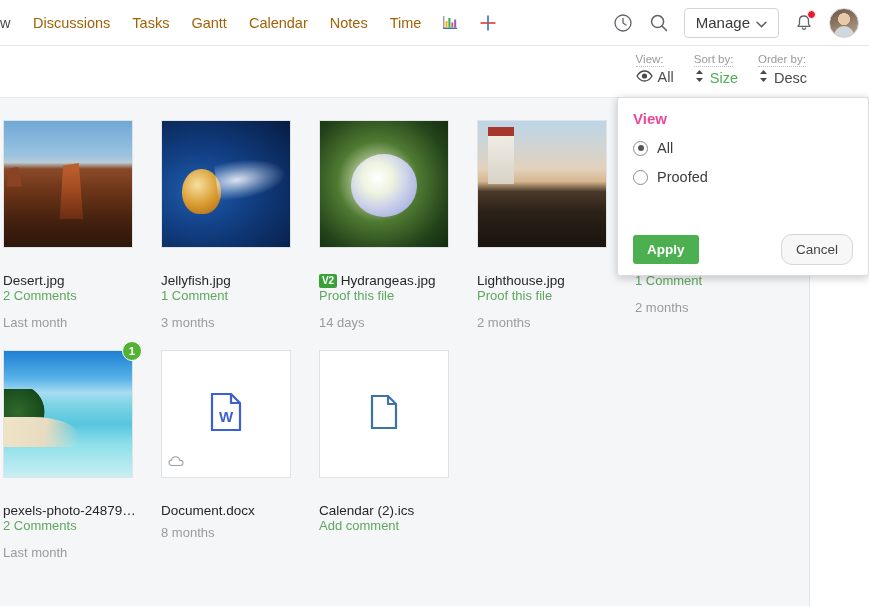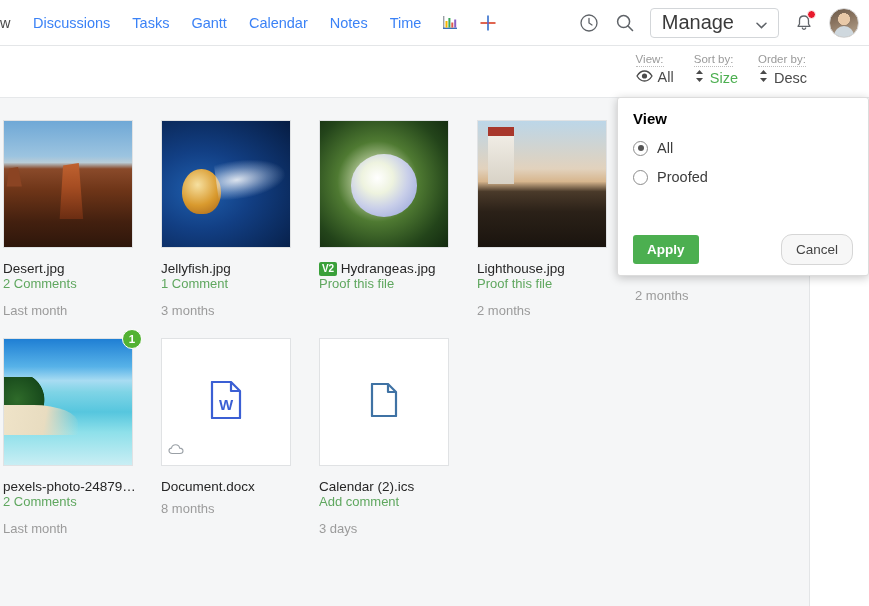--- a/index.html
+++ b/index.html
@@ -12,21 +12,21 @@
 
   
   .topnav {
     position: absolute; left: 0; top: 0; width: 869px; height: 46px;
     background: #ffffff;
     border-bottom: 1px solid #e4e6e8;
     display: flex; align-items: center;
   }
   .nav-items { display: flex; align-items: center; height: 46px; padding-left: 0px; }
   .nav-item {
-    font-size: 14.5px; color: #3b82f6; padding: 0 11px;
+    font-size: 14.5px; color: #a16207; padding: 0 11px;
     height: 46px; line-height: 46px; white-space: nowrap; cursor: pointer;
     position: relative;
   }
   .nav-item.partial { padding-left: 0px; padding-right: 6px; width: 22px; overflow: hidden; color:#4a4a4a; }
   .nav-item.active { color: #1f1f1f; }
   .nav-item.active::after {
     content: ""; position: absolute; left: 10px; right: 10px; bottom: 10px;
     height: 2px; background: #2d2d2d;
   }
   .nav-icon-btn {
@@ -35,22 +35,22 @@
 
   .nav-right {
     margin-left: auto; display: flex; align-items: center; padding-right: 10px; gap: 2px;
   }
   .icon-btn {
     width: 34px; height: 34px; display: flex; align-items: center; justify-content: center;
     cursor: pointer; border-radius: 50%;
   }
   .manage-btn {
     border: 1px solid #d3d6d9; border-radius: 4px; height: 30px;
-    display: flex; align-items: center; gap: 22px; padding: 0 11px;
-    font-size: 20px; color: #3a3a3a; cursor: pointer; margin: 0 6px;
+    display: flex; align-items: center; gap: 6px; padding: 0 11px;
+    font-size: 15px; color: #3a3a3a; cursor: pointer; margin: 0 6px;
     background: #fff;
   }
   .bell-wrap { position: relative; }
   .bell-dot {
     position: absolute; right: 5px; top: 4px; width: 9px; height: 9px;
     border-radius: 50%; background: #e8192c; border: 1.5px solid #fff;
   }
   .avatar {
     width: 30px; height: 30px; border-radius: 50%; margin-left: 6px;
     background: radial-gradient(circle at 50% 36%, #e8c9a8 0 26%, rgba(232,201,168,0) 27%),
@@ -121,21 +121,21 @@
   .badge-count {
     position: absolute; right: -9px; top: -9px; width: 20px; height: 20px;
     border-radius: 50%; background: #52b233; color: #fff; font-size: 11.5px;
     font-weight: bold; display: flex; align-items: center; justify-content: center;
     border: 1.5px solid #fff;
   }
 
   .cloud-ico { position: absolute; left: 6px; bottom: 6px; }
 
   .fname {
-    font-size: 13.5px; color: #262626; margin-top: 13px; white-space: nowrap;
+    font-size: 13.5px; color: #262626; margin-top: 25px; white-space: nowrap;
     overflow: hidden; display: flex; align-items: center; gap: 4px;
   }
   .vbadge {
     background: #3aa03a; color: #fff; font-size: 10px; font-weight: bold;
     padding: 1px 3px; border-radius: 2px; line-height: 12px; letter-spacing: -0.2px;
   }
   .fmeta { font-size: 13px; color: #5fa75f; margin-top: 0; }
   .fdate { font-size: 13px; color: #9b9b9b; margin-top: 12px; }
 
   
@@ -210,21 +210,21 @@
   
   .popup {
     position: absolute; left: 617px; top: 97px; width: 252px; height: 179px;
     background: #ffffff;
     border: 1px solid #dcdcdc;
     border-radius: 3px;
     box-shadow: 0 2px 10px rgba(0,0,0,0.22);
     z-index: 50;
   }
   .popup-title {
-    font-size: 15px; color: #000000; font-weight: bold; padding: 12px 0 0 15px;
+    font-size: 15px; color: #ec4899; font-weight: bold; padding: 12px 0 0 15px;
   }
   .radio-row {
     display: flex; align-items: center; gap: 9px; padding: 0 0 0 15px;
     margin-top: 13px; cursor: pointer;
   }
   .radio {
     width: 15px; height: 15px; border-radius: 50%; border: 1.6px solid #8c8c8c;
     background:#fff; position: relative; flex: none;
   }
   .radio.checked::after {
@@ -402,20 +402,21 @@
       <div class="thumb-wrap">
         <div class="thumb">
             <div class="img-hydrangea"></div>
           </div>
       </div>
       <div class="fname">
         <span class="vbadge">V2</span>
         <span>Hydrangeas.jpg</span>
       </div>
       <div class="fmeta">Proof this file</div>
+      <div class="fdate">14 days</div>
     </div>
 
     <div class="file-card">
       <div class="thumb-wrap">
         <div class="thumb">
             <div class="img-lighthouse"></div>
           </div>
       </div>
       <div class="fname">
           <span>Lighthouse.jpg</span>
@@ -480,21 +481,20 @@
               <path d="M2 1 H18 L26 9 V33 H2 Z" fill="#fff" stroke="#3f72a4" stroke-width="2.2" stroke-linejoin="round"></path>
               <path d="M18 1 V9 H26" fill="none" stroke="#3f72a4" stroke-width="2.2" stroke-linejoin="round"></path>
             </svg>
           </span>
         </div>
       </div>
       <div class="fname">
           <span>Calendar (2).ics</span>
         </div>
       <div class="fmeta">Add comment</div>
-      <div class="fdate">3 days</div>
     </div>
 
   </div>
 </div>
 
 <div class="right-panel"></div>
 
 <div class="popup">
   <div class="popup-title">View</div>
 

